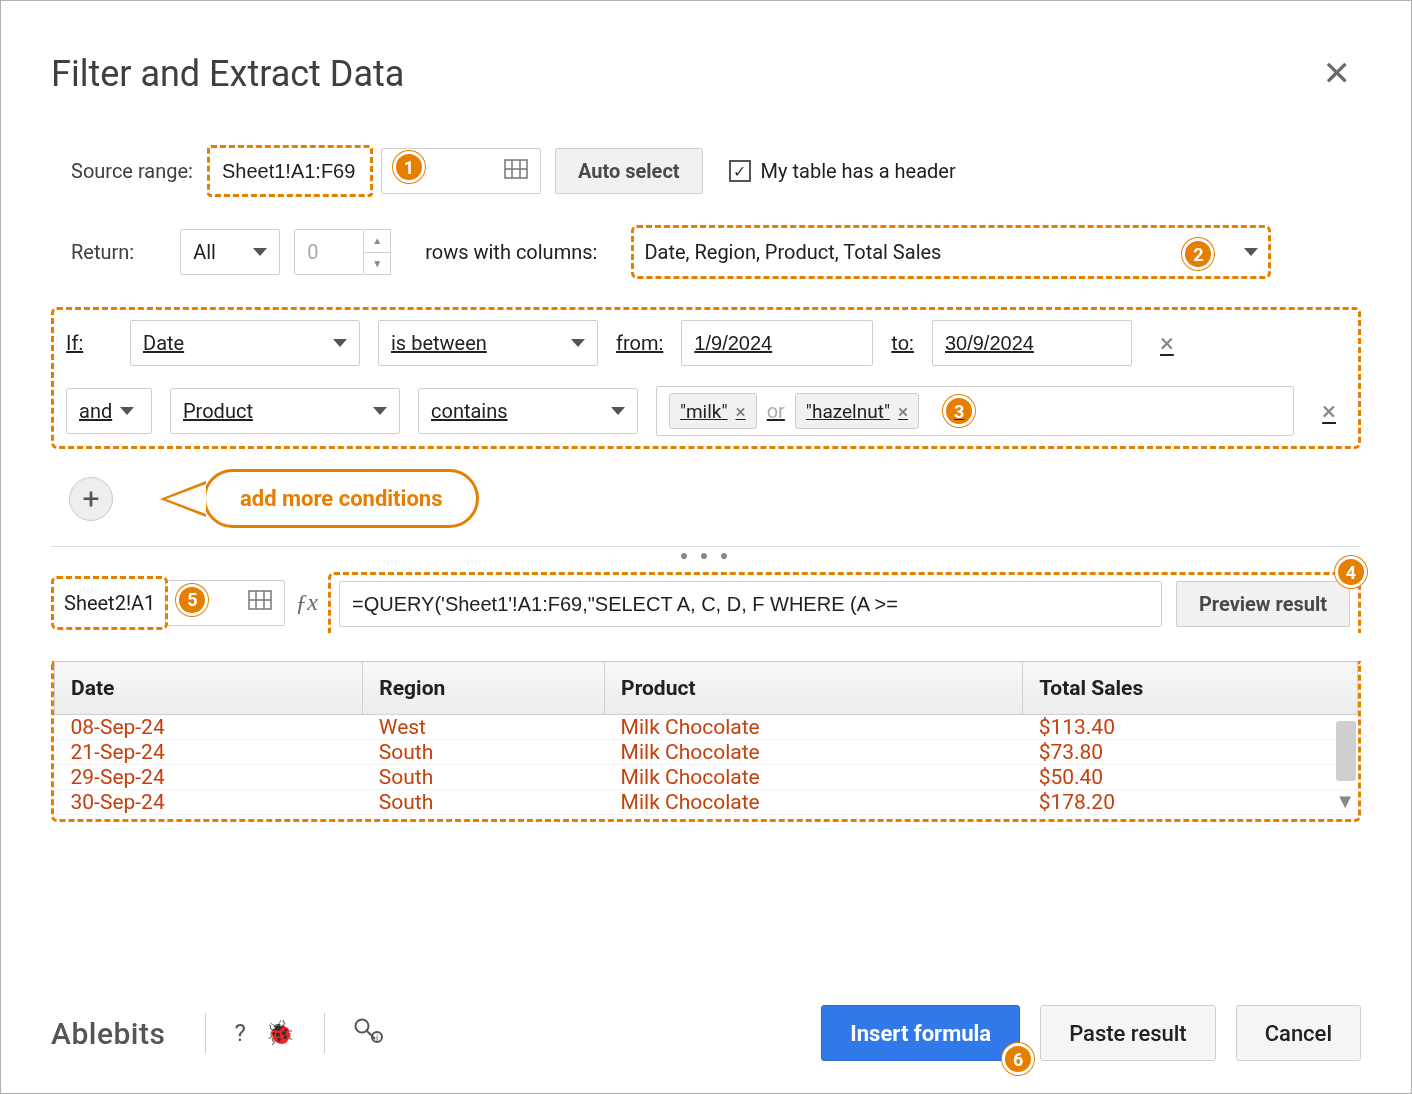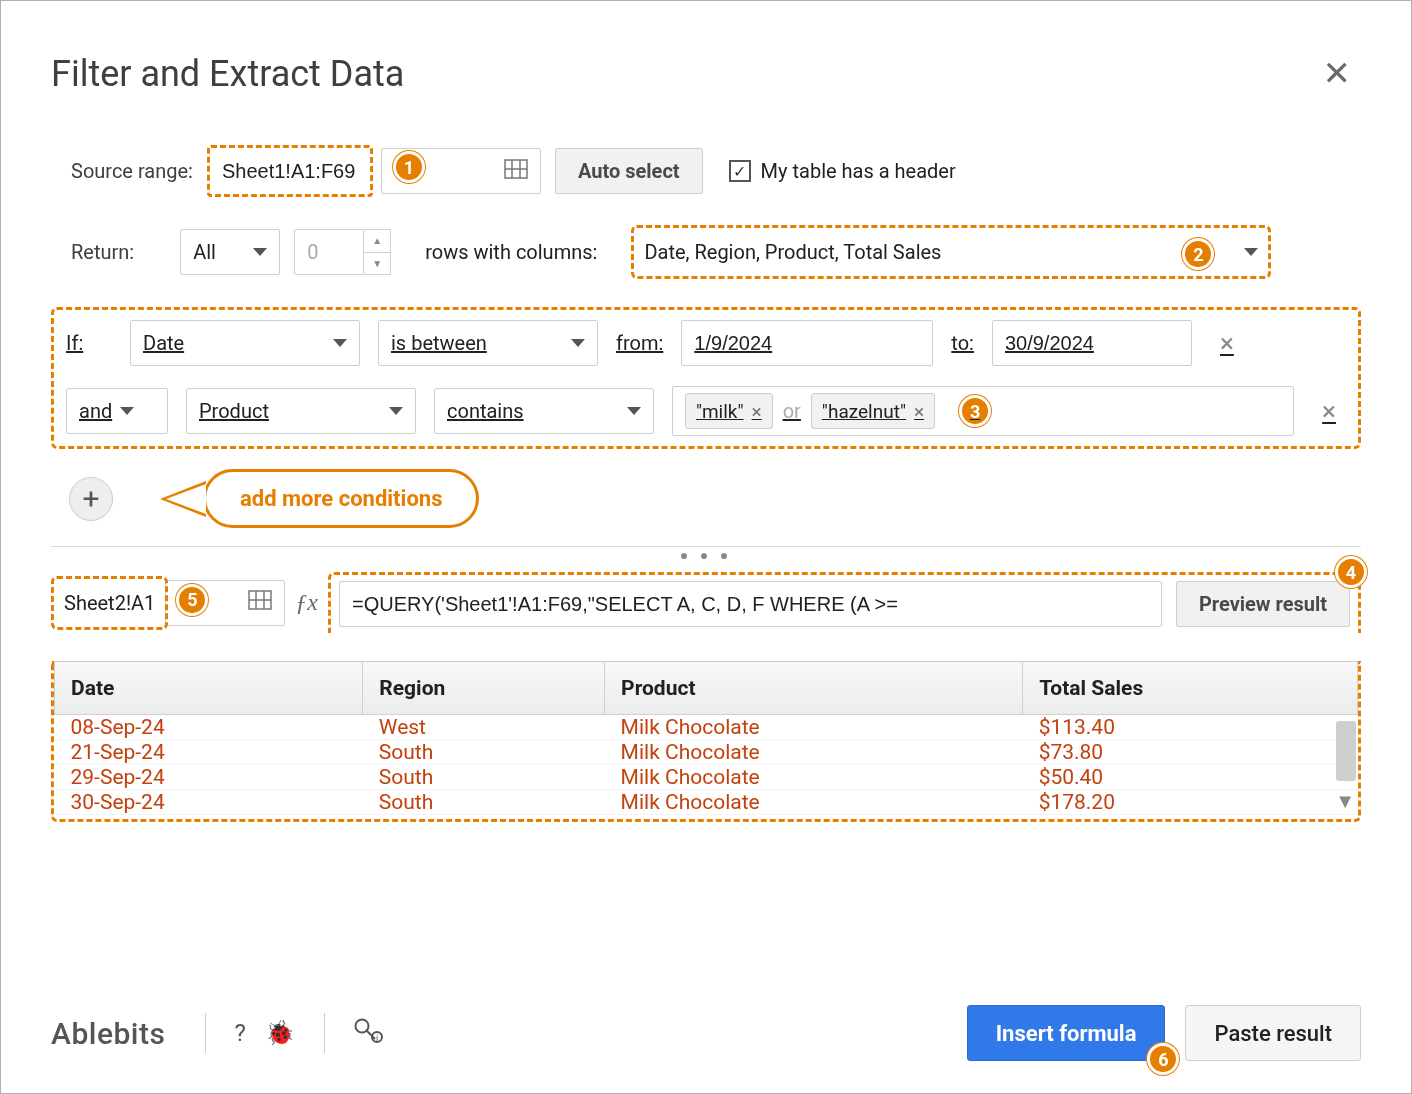--- a/index.html
+++ b/index.html
@@ -144,28 +144,28 @@
     <span style="width:46px;">If:</span>
     <div class="sel" style="width:230px;">
       <span>Date</span>
         <span class="caret"></span>
     </div>
     <div class="sel" style="width:220px;">
       <span>is between</span>
         <span class="caret"></span>
     </div>
     <span>from:</span>
-    <input type="text" style="width: 252px;" value="1/9/2024">
+    <input type="text" style="width: 192px;" value="1/9/2024">
     <span>to:</span>
     <input type="text" style="width: 200px;" value="30/9/2024">
     <span class="x-remove">×</span>
   </div>
 
   <div class="cond-row">
-    <div class="sel" style="width:102px;">
+    <div class="sel" style="width:86px;">
       <span>and</span>
         <span class="caret" style="margin-left:8px;"></span>
     </div>
     <div class="sel" style="width:230px;">
       <span>Product</span>
         <span class="caret"></span>
     </div>
     <div class="sel" style="width:220px;align-items:center;">
       <span>contains</span>
         <span class="caret"></span>
@@ -274,13 +274,14 @@
         <circle cx="24" cy="20" r="5" fill="none" stroke="#555" stroke-width="2"></circle>
         <text x="24" y="24" font-size="9" text-anchor="middle" fill="#555">i</text>
       </svg>
   </span>
   <div style="flex:1"></div>
   <div style="position:relative;">
     <div class="fbtn primary">Insert formula</div>
     <span class="badge" style="bottom:-14px; right:-14px; top:auto;">6</span>
   </div>
   <div class="fbtn">Paste result</div>
+  <div class="fbtn">Cancel</div>
 </div>
 
 </body></html>

